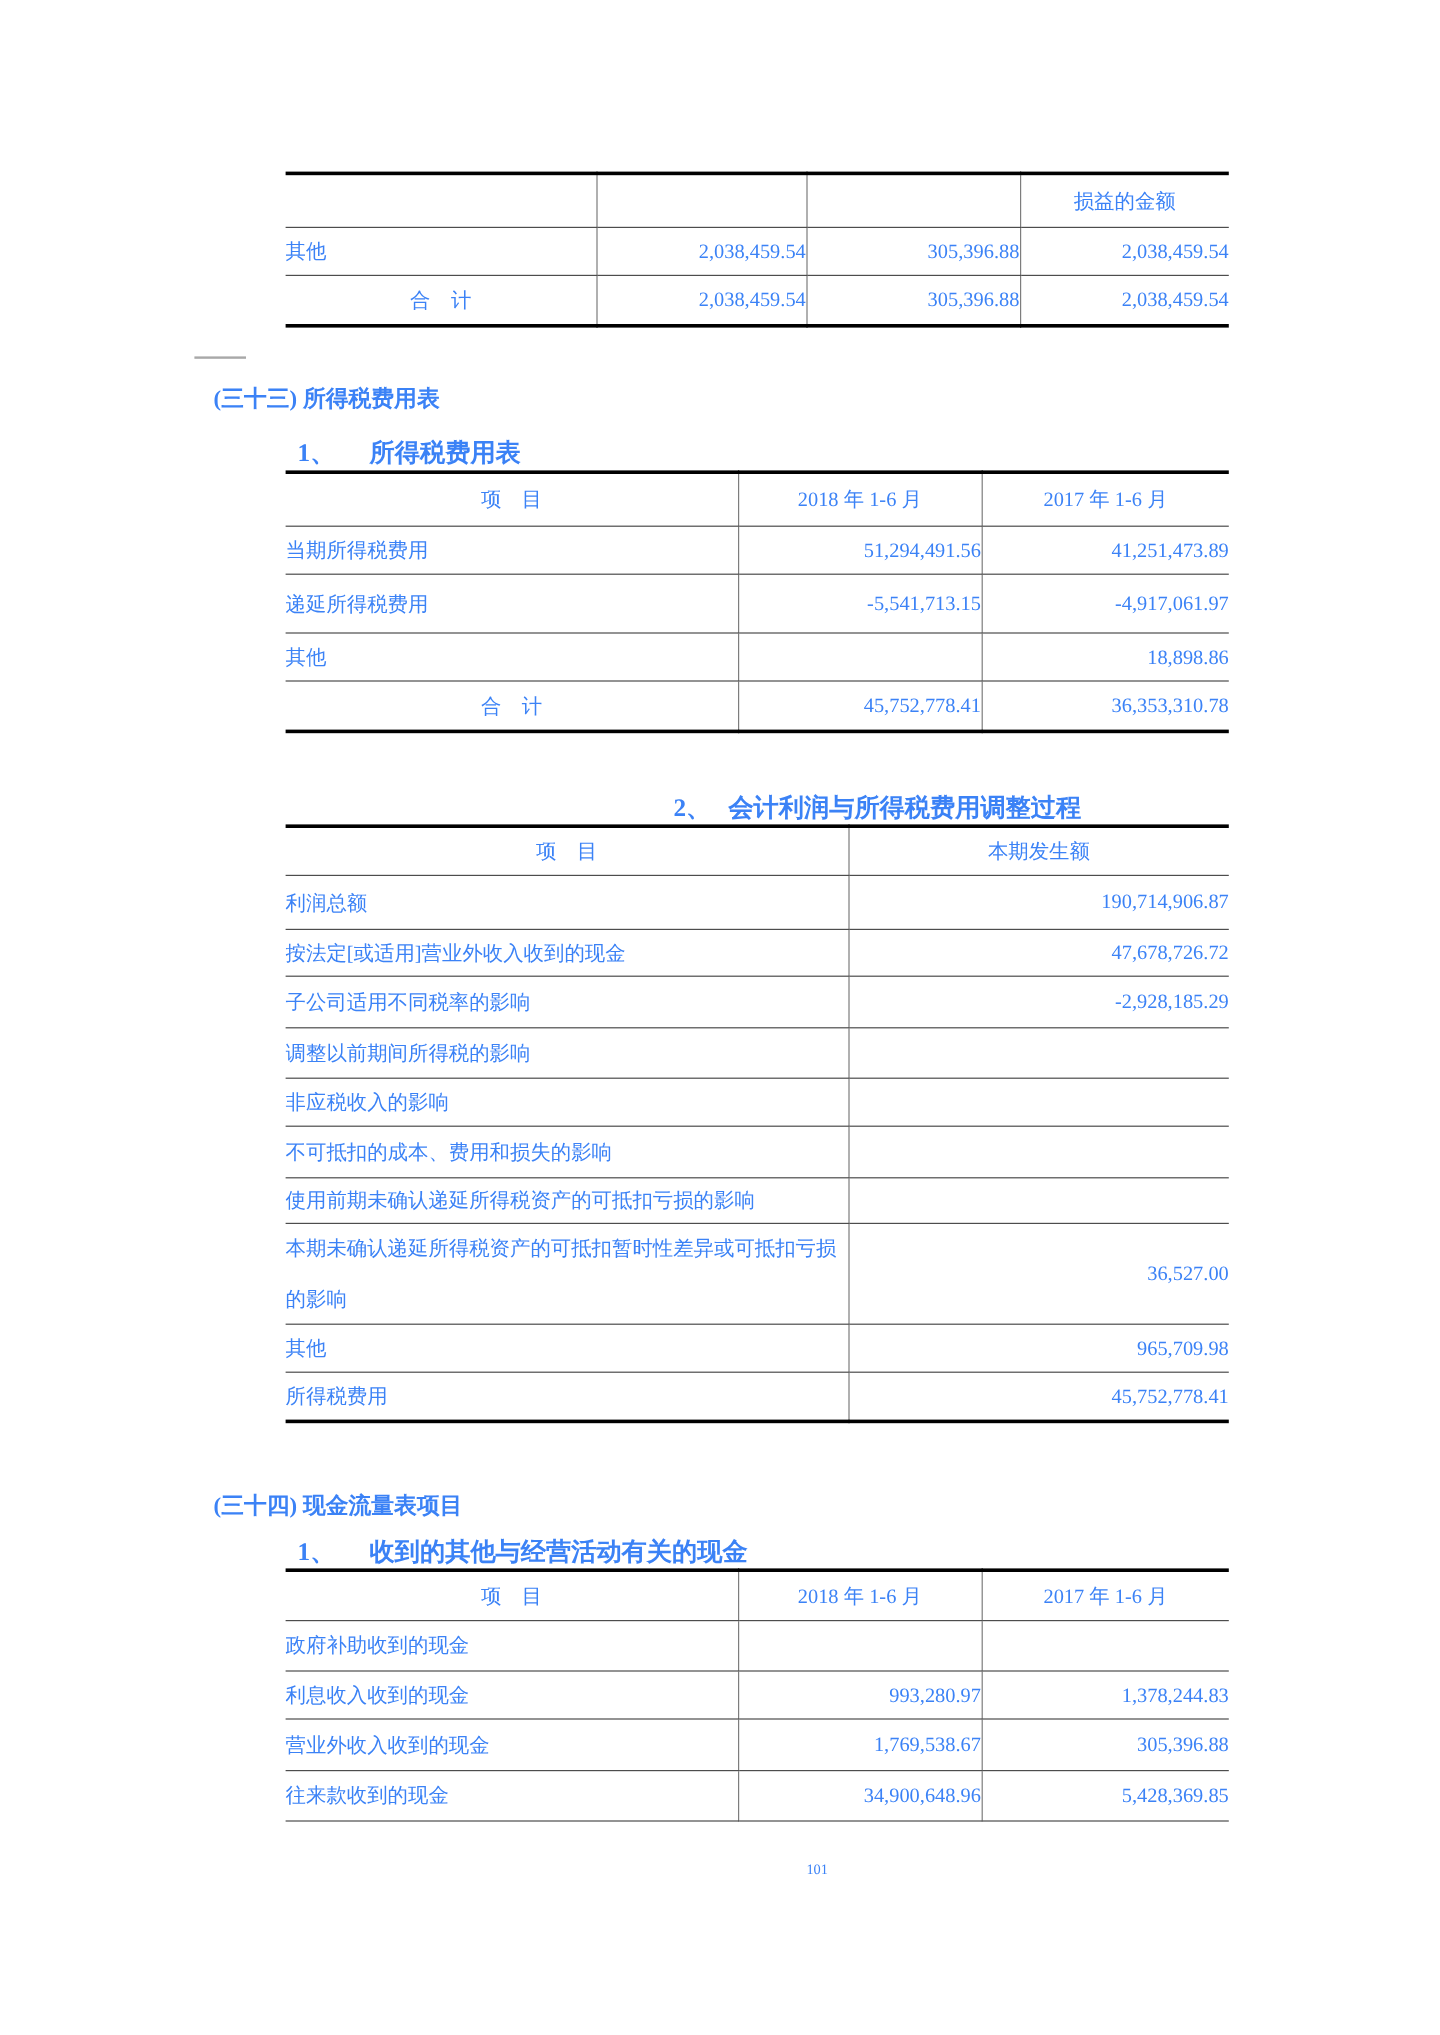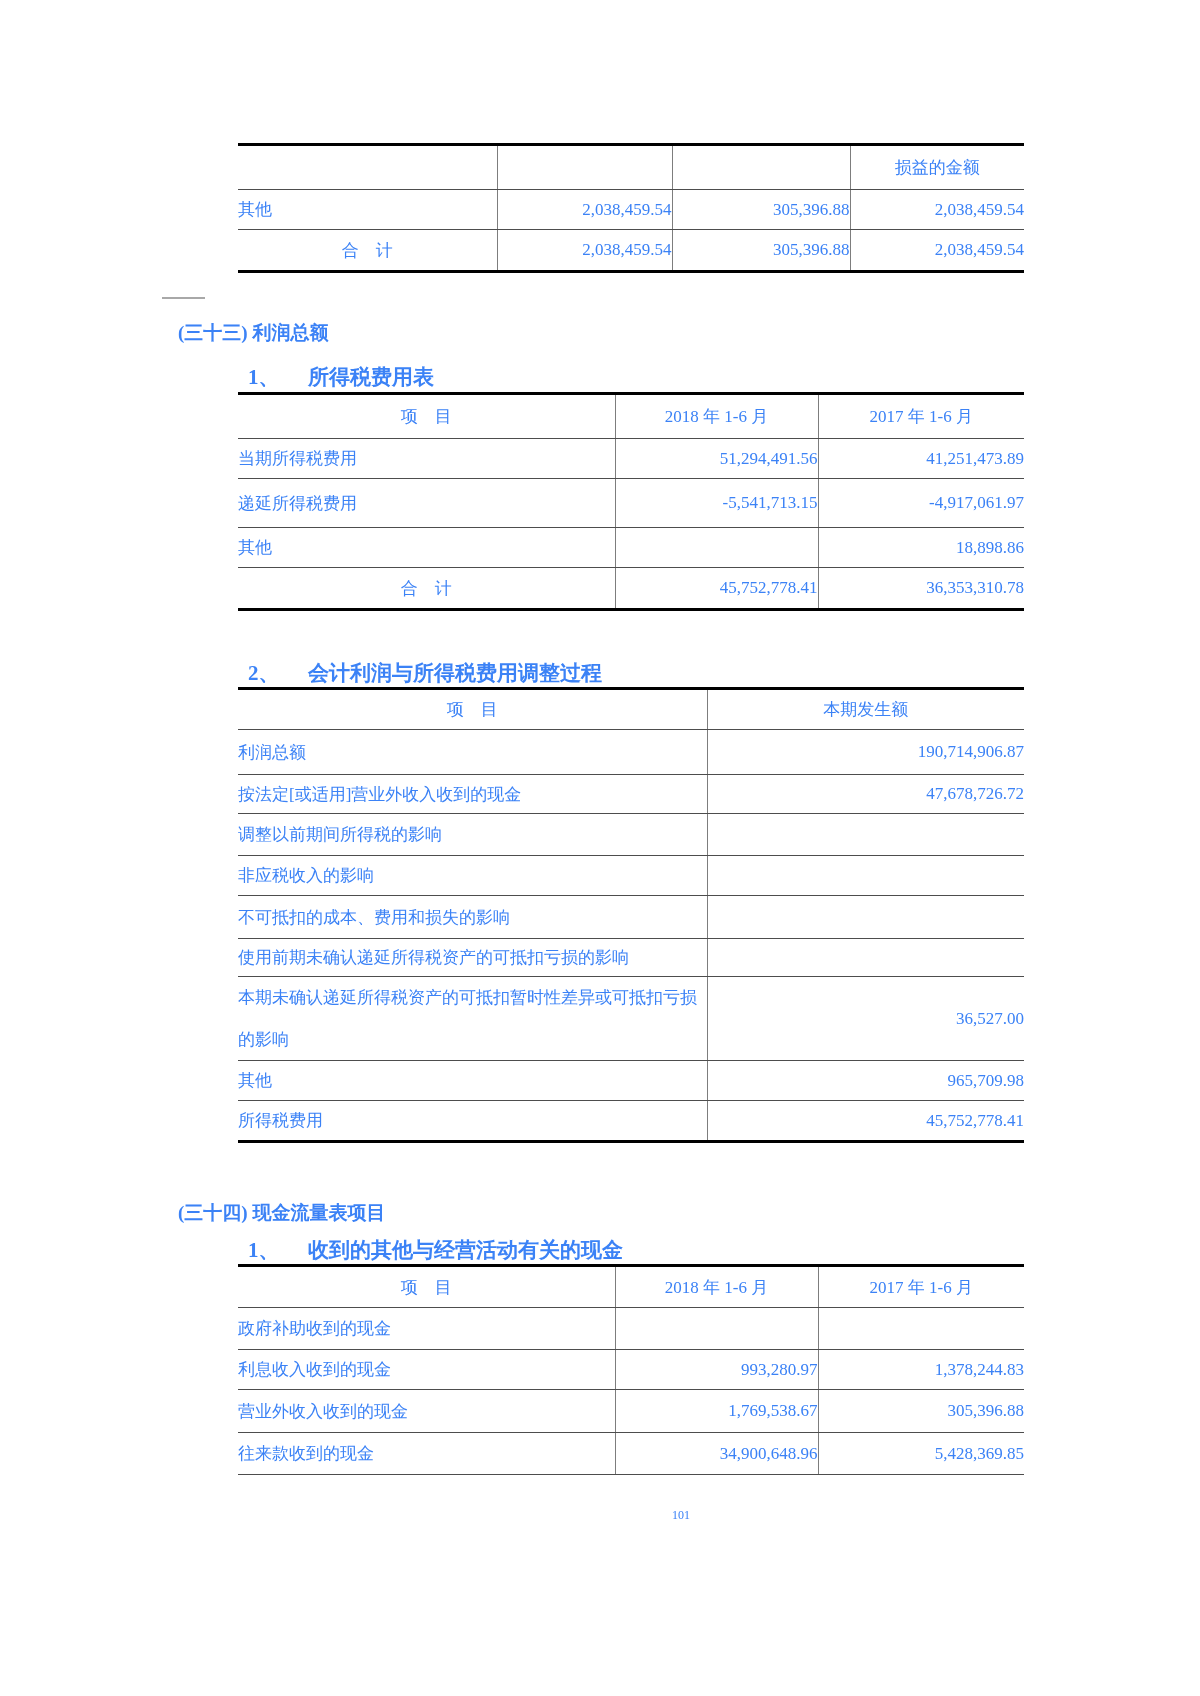--- a/index.html
+++ b/index.html
@@ -54,21 +54,21 @@
   .sec-h.s33 { margin-top: 22px; }
   .sec-h.s34 { margin-top: 58px; }
   .sub-h {
     margin-left: 248px;
     font-size: 21px;
     font-weight: bold;
     line-height: 24px;
   }
   .sub-h .sub-num { display: inline-block; width: 60px; }
   .sub-h.h331 { margin-top: 20px; }
-  .sub-h.h332 { margin-top: 50px; }
+  .sub-h.h332 { margin-top: 50px; text-align: center; }
   .sub-h.h341 { margin-top: 13px; }
   .mt-t1 { margin-top: 143px; }
   .mt-t2 { margin-top: 3px; }
   .mt-t3 { margin-top: 2px; }
   .mt-t4 { margin-top: 2px; }
   .page-num {
     margin-top: 33px;
     margin-left: 672px;
     font-size: 12px;
   }
@@ -102,21 +102,21 @@
       <td class="ctr">合　计</td>
       <td class="num">2,038,459.54</td>
       <td class="num">305,396.88</td>
       <td class="num">2,038,459.54</td>
     </tr>
   </tbody>
     </table>
 
   <div class="dash"></div>
 
-  <div class="sec-h s33">(三十三) 利润总额</div>
+  <div class="sec-h s33">(三十三) 所得税费用表</div>
 
   <div class="sub-h h331">
     <span class="sub-num">1、</span><span>所得税费用表</span>
   </div>
 
   <table class="fin mt-t2">
     <colgroup>
         <col style="width:377px">
         <col style="width:203px">
         <col style="width:206px">
@@ -165,20 +165,24 @@
       <td class="hc">本期发生额</td>
     </tr>
     <tr style="height:45px">
       <td class="lbl">利润总额</td>
       <td class="num">190,714,906.87</td>
     </tr>
     <tr style="height:39px">
       <td class="lbl">按法定[或适用]营业外收入收到的现金</td>
       <td class="num">47,678,726.72</td>
     </tr>
+    <tr style="height:43px">
+      <td class="lbl">子公司适用不同税率的影响</td>
+      <td class="num">-2,928,185.29</td>
+    </tr>
     <tr style="height:42px">
       <td class="lbl">调整以前期间所得税的影响</td>
       <td class="num"></td>
     </tr>
     <tr style="height:40px">
       <td class="lbl">非应税收入的影响</td>
       <td class="num"></td>
     </tr>
     <tr style="height:43px">
       <td class="lbl">不可抵扣的成本、费用和损失的影响</td>

